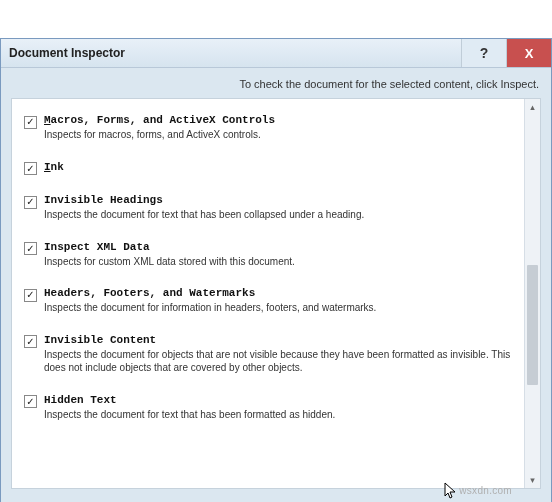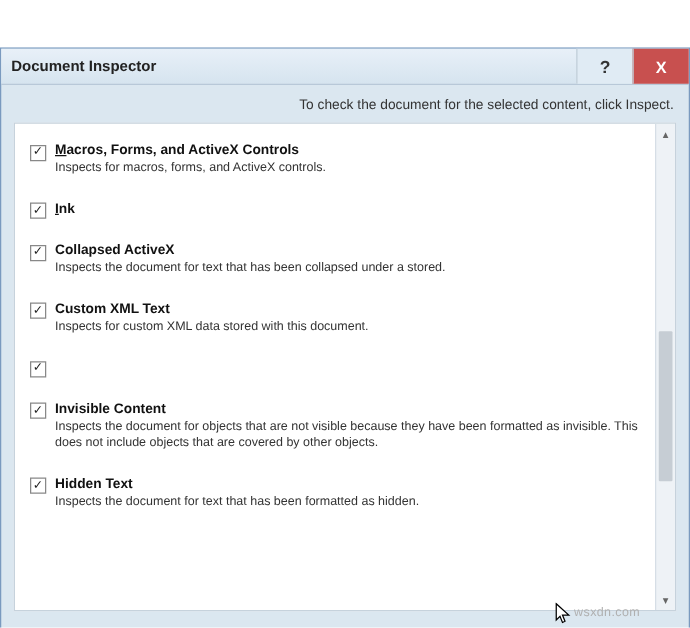--- a/index.html
+++ b/index.html
@@ -12,21 +12,21 @@
 .title-btn.help { background: #e0ebf4; color: #333; }
 .title-btn.close { background: #c8504f; color: #fff; font-size: 13px; }
 .instruction { padding: 10px 12px 8px; color: #333; font-size: 11px; text-align: right; }
 .content-area { flex: 1; background: #fff; margin: 0 10px 8px 10px; border: 1px solid #c6d2dc; position: relative; overflow: hidden; }
 .scroll-viewport { position: absolute; inset: 0 16px 0 0; overflow: hidden; }
 .items { padding: 10px 8px 4px 8px; }
 .item { display: flex; align-items: flex-start; padding: 5px 4px 14px 4px; }
 .cb-wrap { flex: 0 0 18px; padding-top: 1px; }
 .cb { width: 13px; height: 13px; border: 1px solid #888; background: #fff; display: inline-flex; align-items: center; justify-content: center; font-size: 10px; line-height: 1; color: #222; }
 .item-body { flex: 1; padding-left: 2px; }
-.item-title { font-weight: bold; font-size: 11px; color: #111; margin-bottom: 2px; }
+.item-title { font-weight: bold; font-size: 11px; color: #111; margin-bottom: 2px; font-family: Liberation Mono, monospace; }
 .item-title .ul { text-decoration: underline; }
 .item-desc { color: #333; font-size: 10px; line-height: 1.35; }
 .scrollbar { position: absolute; top: 0; right: 0; bottom: 0; width: 16px; background: #eef2f6; border-left: 1px solid #d6dee6; }
 .sb-arrow { height: 16px; display: flex; align-items: center; justify-content: center; font-size: 9px; color: #666; }
 .sb-track { position: absolute; top: 16px; bottom: 16px; left: 0; right: 0; }
 .sb-thumb { position: absolute; left: 2px; right: 2px; top: 150px; height: 120px; background: #c6cdd4; border-radius: 1px; }
 .sb-bottom { position: absolute; bottom: 0; left: 0; right: 0; }
 .footer { height: 42px; display: flex; align-items: center; justify-content: flex-end; padding: 0 16px; gap: 10px; }
 .btn { min-width: 82px; height: 24px; border: 1px solid #a9b6c2; background: linear-gradient(#fdfdfd, #e6ecf2); font-size: 11px; cursor: pointer; display: inline-flex; align-items: center; justify-content: center; position: relative; }
 .btn .ul { text-decoration: underline; }
@@ -68,35 +68,39 @@
         <div class="item">
           <div class="cb-wrap"><span class="cb">✓</span></div>
           <div class="item-body">
             <div class="item-title"><span class="ul">I</span><span>nk</span></div>
           </div>
         </div>
 
         <div class="item">
           <div class="cb-wrap"><span class="cb">✓</span></div>
           <div class="item-body">
-            <div class="item-title"><span>Collapsed ActiveX</span></div>
-            <div class="item-desc">Inspects the document for text that has been collapsed under a stored.</div>
+            <div class="item-title"><span>Invisible Headings</span></div>
+            <div class="item-desc">Inspects the document for text that has been collapsed under a heading.</div>
           </div>
         </div>
 
         <div class="item">
           <div class="cb-wrap"><span class="cb">✓</span></div>
           <div class="item-body">
-            <div class="item-title"><span>Custom XML Text</span></div>
+            <div class="item-title"><span>Inspect XML Data</span></div>
             <div class="item-desc">Inspects for custom XML data stored with this document.</div>
           </div>
         </div>
 
         <div class="item">
           <div class="cb-wrap"><span class="cb">✓</span></div>
+          <div class="item-body">
+            <div class="item-title"><span>Headers, Footers, and Watermarks</span></div>
+            <div class="item-desc">Inspects the document for information in headers, footers, and watermarks.</div>
+          </div>
         </div>
 
         <div class="item">
           <div class="cb-wrap"><span class="cb">✓</span></div>
           <div class="item-body">
             <div class="item-title"><span>Invisible Content</span></div>
             <div class="item-desc">Inspects the document for objects that are not visible because they have been formatted as invisible. This does not include objects that are covered by other objects.</div>
           </div>
         </div>
 

